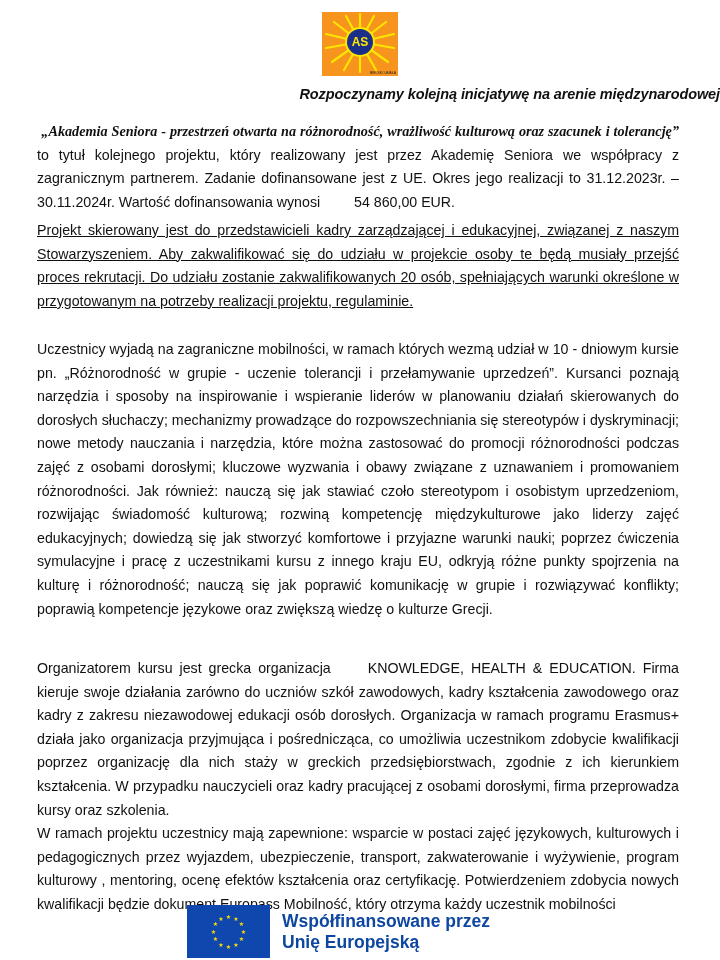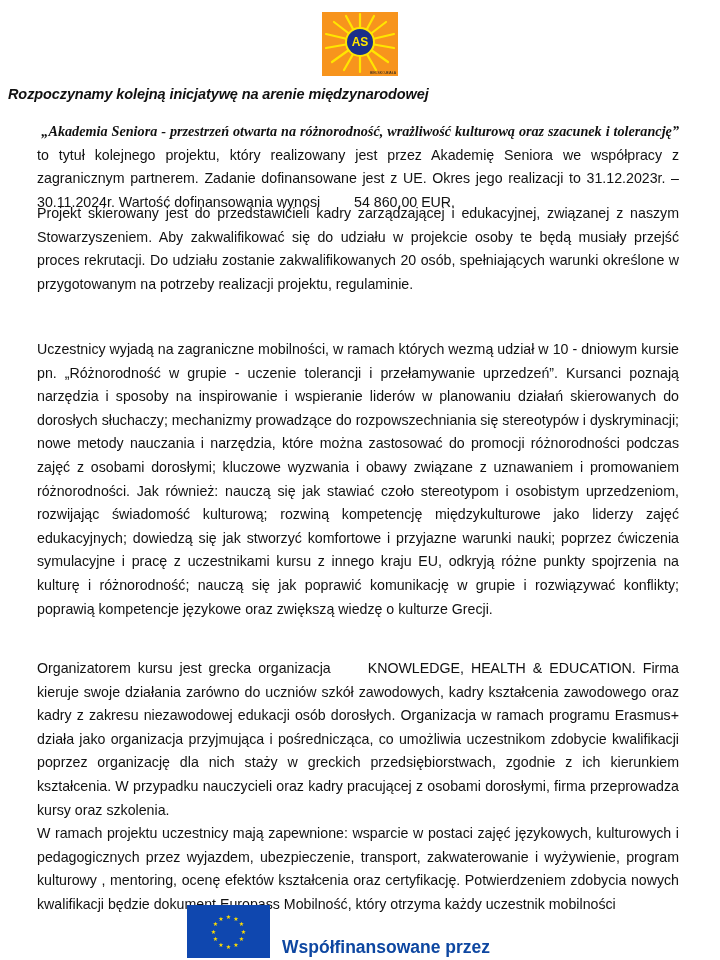--- a/index.html
+++ b/index.html
@@ -1,30 +1,30 @@
 <!DOCTYPE html>
 <html><head>
   <meta charset="utf-8">
   <style>
     html, body { margin: 0; padding: 0; background: #ffffff; }
     body { width: 720px; height: 960px; position: relative; overflow: hidden;
       font-family: "Liberation Sans", sans-serif; color: #111; }
     .logo { position: absolute; left: 322px; top: 12px; width: 76px; height: 64px; }
     .logo svg { display: block; }
-    .title { position: absolute; left: 0; right: 0; top: 86px; text-align: left;
+    .title { position: absolute; left: 0; right: 0; top: 86px; text-align: right;
       font-weight: bold; font-style: italic; font-size: 14.5px; letter-spacing: -0.1px; padding-left: 8px; }
     .doc { position: absolute; left: 37px; width: 642px; font-size: 14.2px; line-height: 23.6px; text-align: justify; }
     .p1 { top: 120px; }
-    .p2 { top: 202px; }
+    .p2 { top: 219px; text-decoration: underline; }
     .p3 { top: 338px; }
     .p4 { top: 657px; }
     .doc p { margin: 0; }
     .bi { font-weight: bold; font-style: italic; font-family: Liberation Serif, serif; }
     .b { font-weight: normal; margin-left: 30px; }
-    .eu { position: absolute; left: 187px; top: 905px; display: flex; align-items: flex-end; }
+    .eu { position: absolute; left: 187px; top: 905px; display: flex; align-items: center; }
     .flag { width: 83px; height: 53px; background: #0f47af; position: relative; }
     .eu-text { margin-left: 12px; color: #0e47a1; font-weight: bold; font-size: 17.5px; line-height: 21px; }
   </style>
 </head>
 <body>
 
 <div class="logo">
   <svg width="76" height="64" viewBox="0 0 76 64">
     <rect x="0" y="0" width="76" height="64" fill="#f7941d"></rect>
     <g stroke="#ffe600" stroke-width="2.2" stroke-linecap="round">
@@ -81,14 +81,15 @@
         <text x="41.5" y="43.5" text-anchor="middle" font-size="6" fill="#ffdd00">★</text>
         <text x="34.0" y="41.5" text-anchor="middle" font-size="6" fill="#ffdd00">★</text>
         <text x="28.5" y="36.0" text-anchor="middle" font-size="6" fill="#ffdd00">★</text>
         <text x="26.5" y="28.5" text-anchor="middle" font-size="6" fill="#ffdd00">★</text>
         <text x="28.5" y="21.0" text-anchor="middle" font-size="6" fill="#ffdd00">★</text>
         <text x="34.0" y="15.5" text-anchor="middle" font-size="6" fill="#ffdd00">★</text>
       </svg>
   </div>
   <div class="eu-text">
     <div>Współfinansowane przez</div>
+    <div>Unię Europejską</div>
   </div>
 </div>
 
 </body></html>

